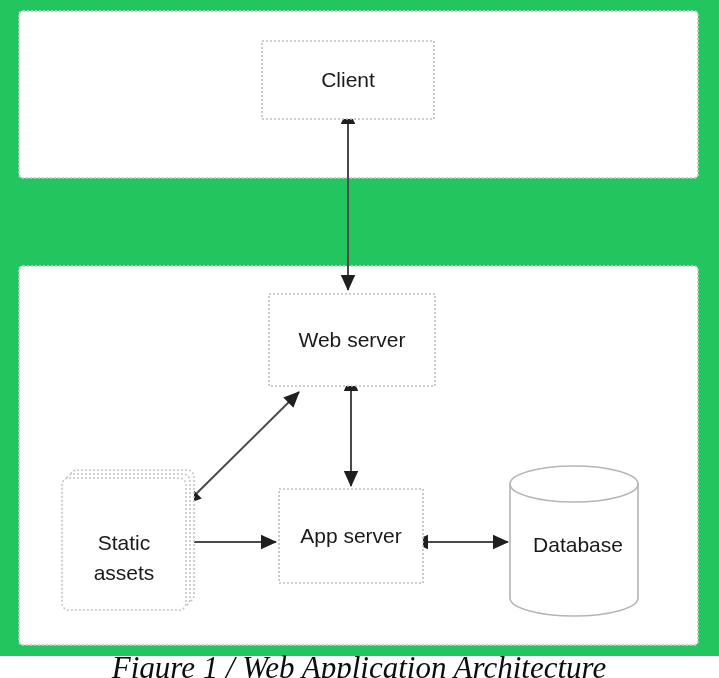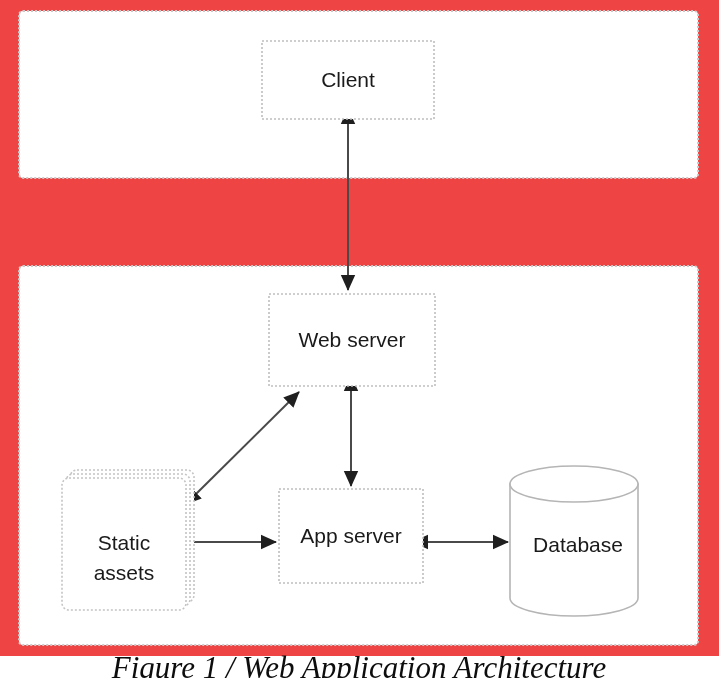--- a/index.html
+++ b/index.html
@@ -10,21 +10,21 @@
   body {
     width: 719px;
     height: 678px;
     overflow: hidden;
     font-family: "Liberation Sans", sans-serif;
   }
   #figure-root {
     position: relative;
     width: 719px;
     height: 656px;
-    background: #ef4444;
+    background: #22c55e;
   }
   #diagram-svg {
     position: absolute;
     left: 0;
     top: 0;
     width: 719px;
     height: 678px;
     display: block;
   }
   .node-label {

